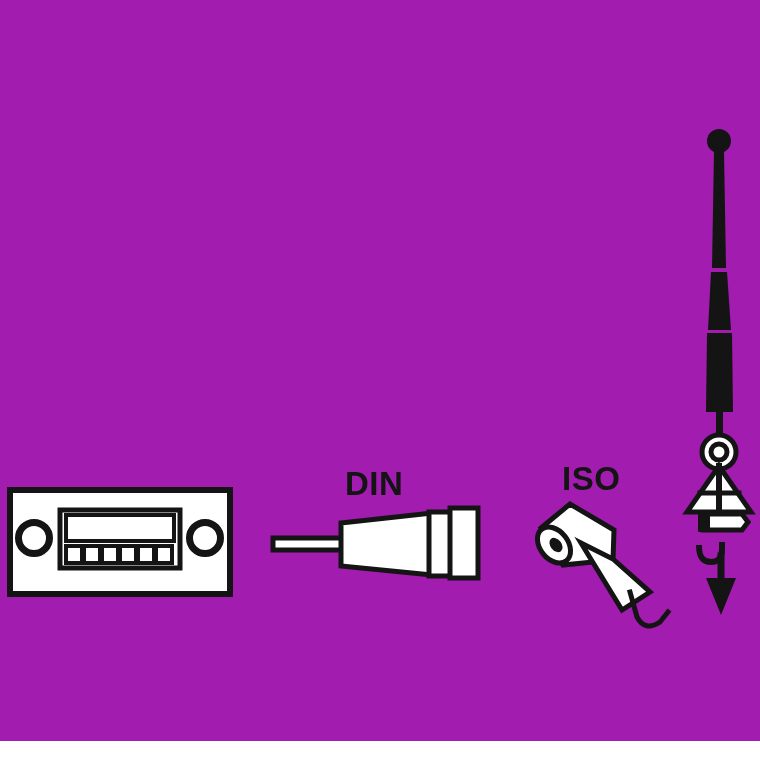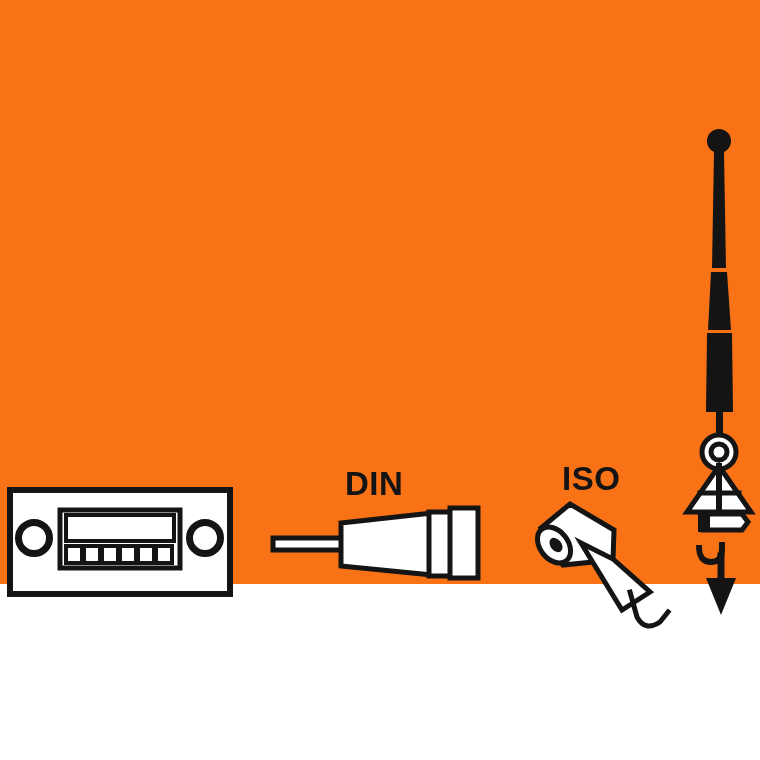--- a/index.html
+++ b/index.html
@@ -9,22 +9,22 @@
   }
   body {
     width: 760px;
     height: 760px;
     font-family: "Liberation Sans", sans-serif;
     overflow: hidden;
   }
   #diagram-root {
     position: relative;
     width: 760px;
-    height: 584px;
-    background: #f97316;
+    height: 741px;
+    background: #a21caf;
   }
   #diagram-svg {
     position: absolute;
     left: 0;
     top: 0;
     width: 760px;
     height: 760px;
     display: block;
   }
   .stroke {

